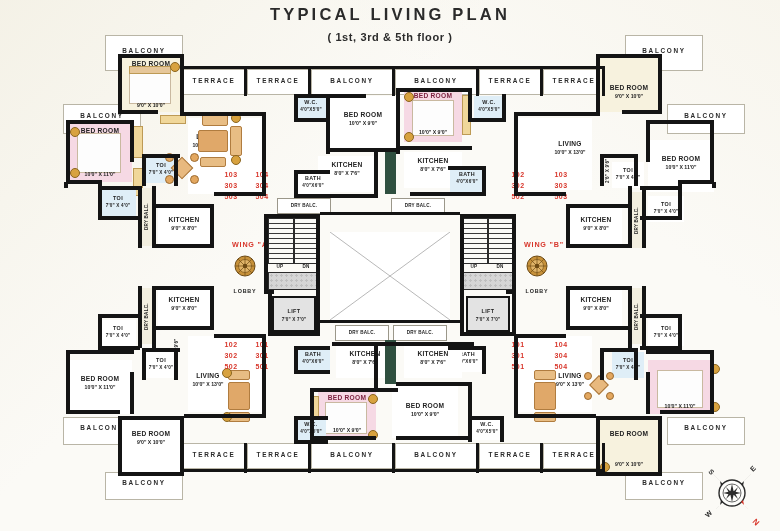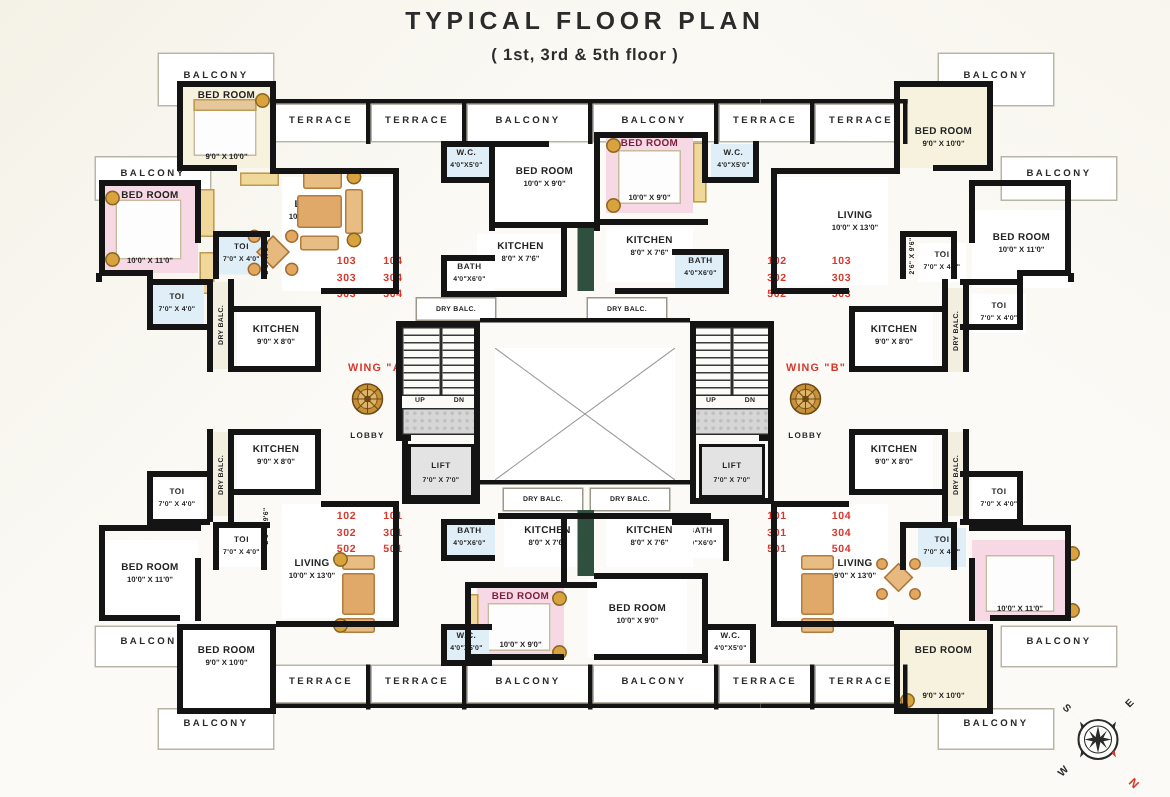--- a/index.html
+++ b/index.html
@@ -91,21 +91,21 @@
   .rosette{position:absolute;}
 
   
   #compass{position:absolute;}
 </style>
 </head>
 <body>
 
 <div class="paper-tint"></div>
 
-<div id="title" class="ttl">TYPICAL FLOOR PLAN</div>
+<div id="title" class="ttl">TYPICAL LIVING PLAN</div>
 <div id="subtitle" class="ttl">( 1st, 3rd &amp; 5th  floor )</div>
 
 <div id="plan">
 
   <div class="box thin f-white" style="left:105px;top:35px;width:78px;height:36px;"></div>
   <div class="lbl l-space" style="left:105px;top:47px;width:78px;">BALCONY</div>
 
   <div class="box thin f-white" style="left:63px;top:104px;width:78px;height:30px;"></div>
   <div class="lbl l-space" style="left:63px;top:112px;width:78px;">BALCONY</div>
 

